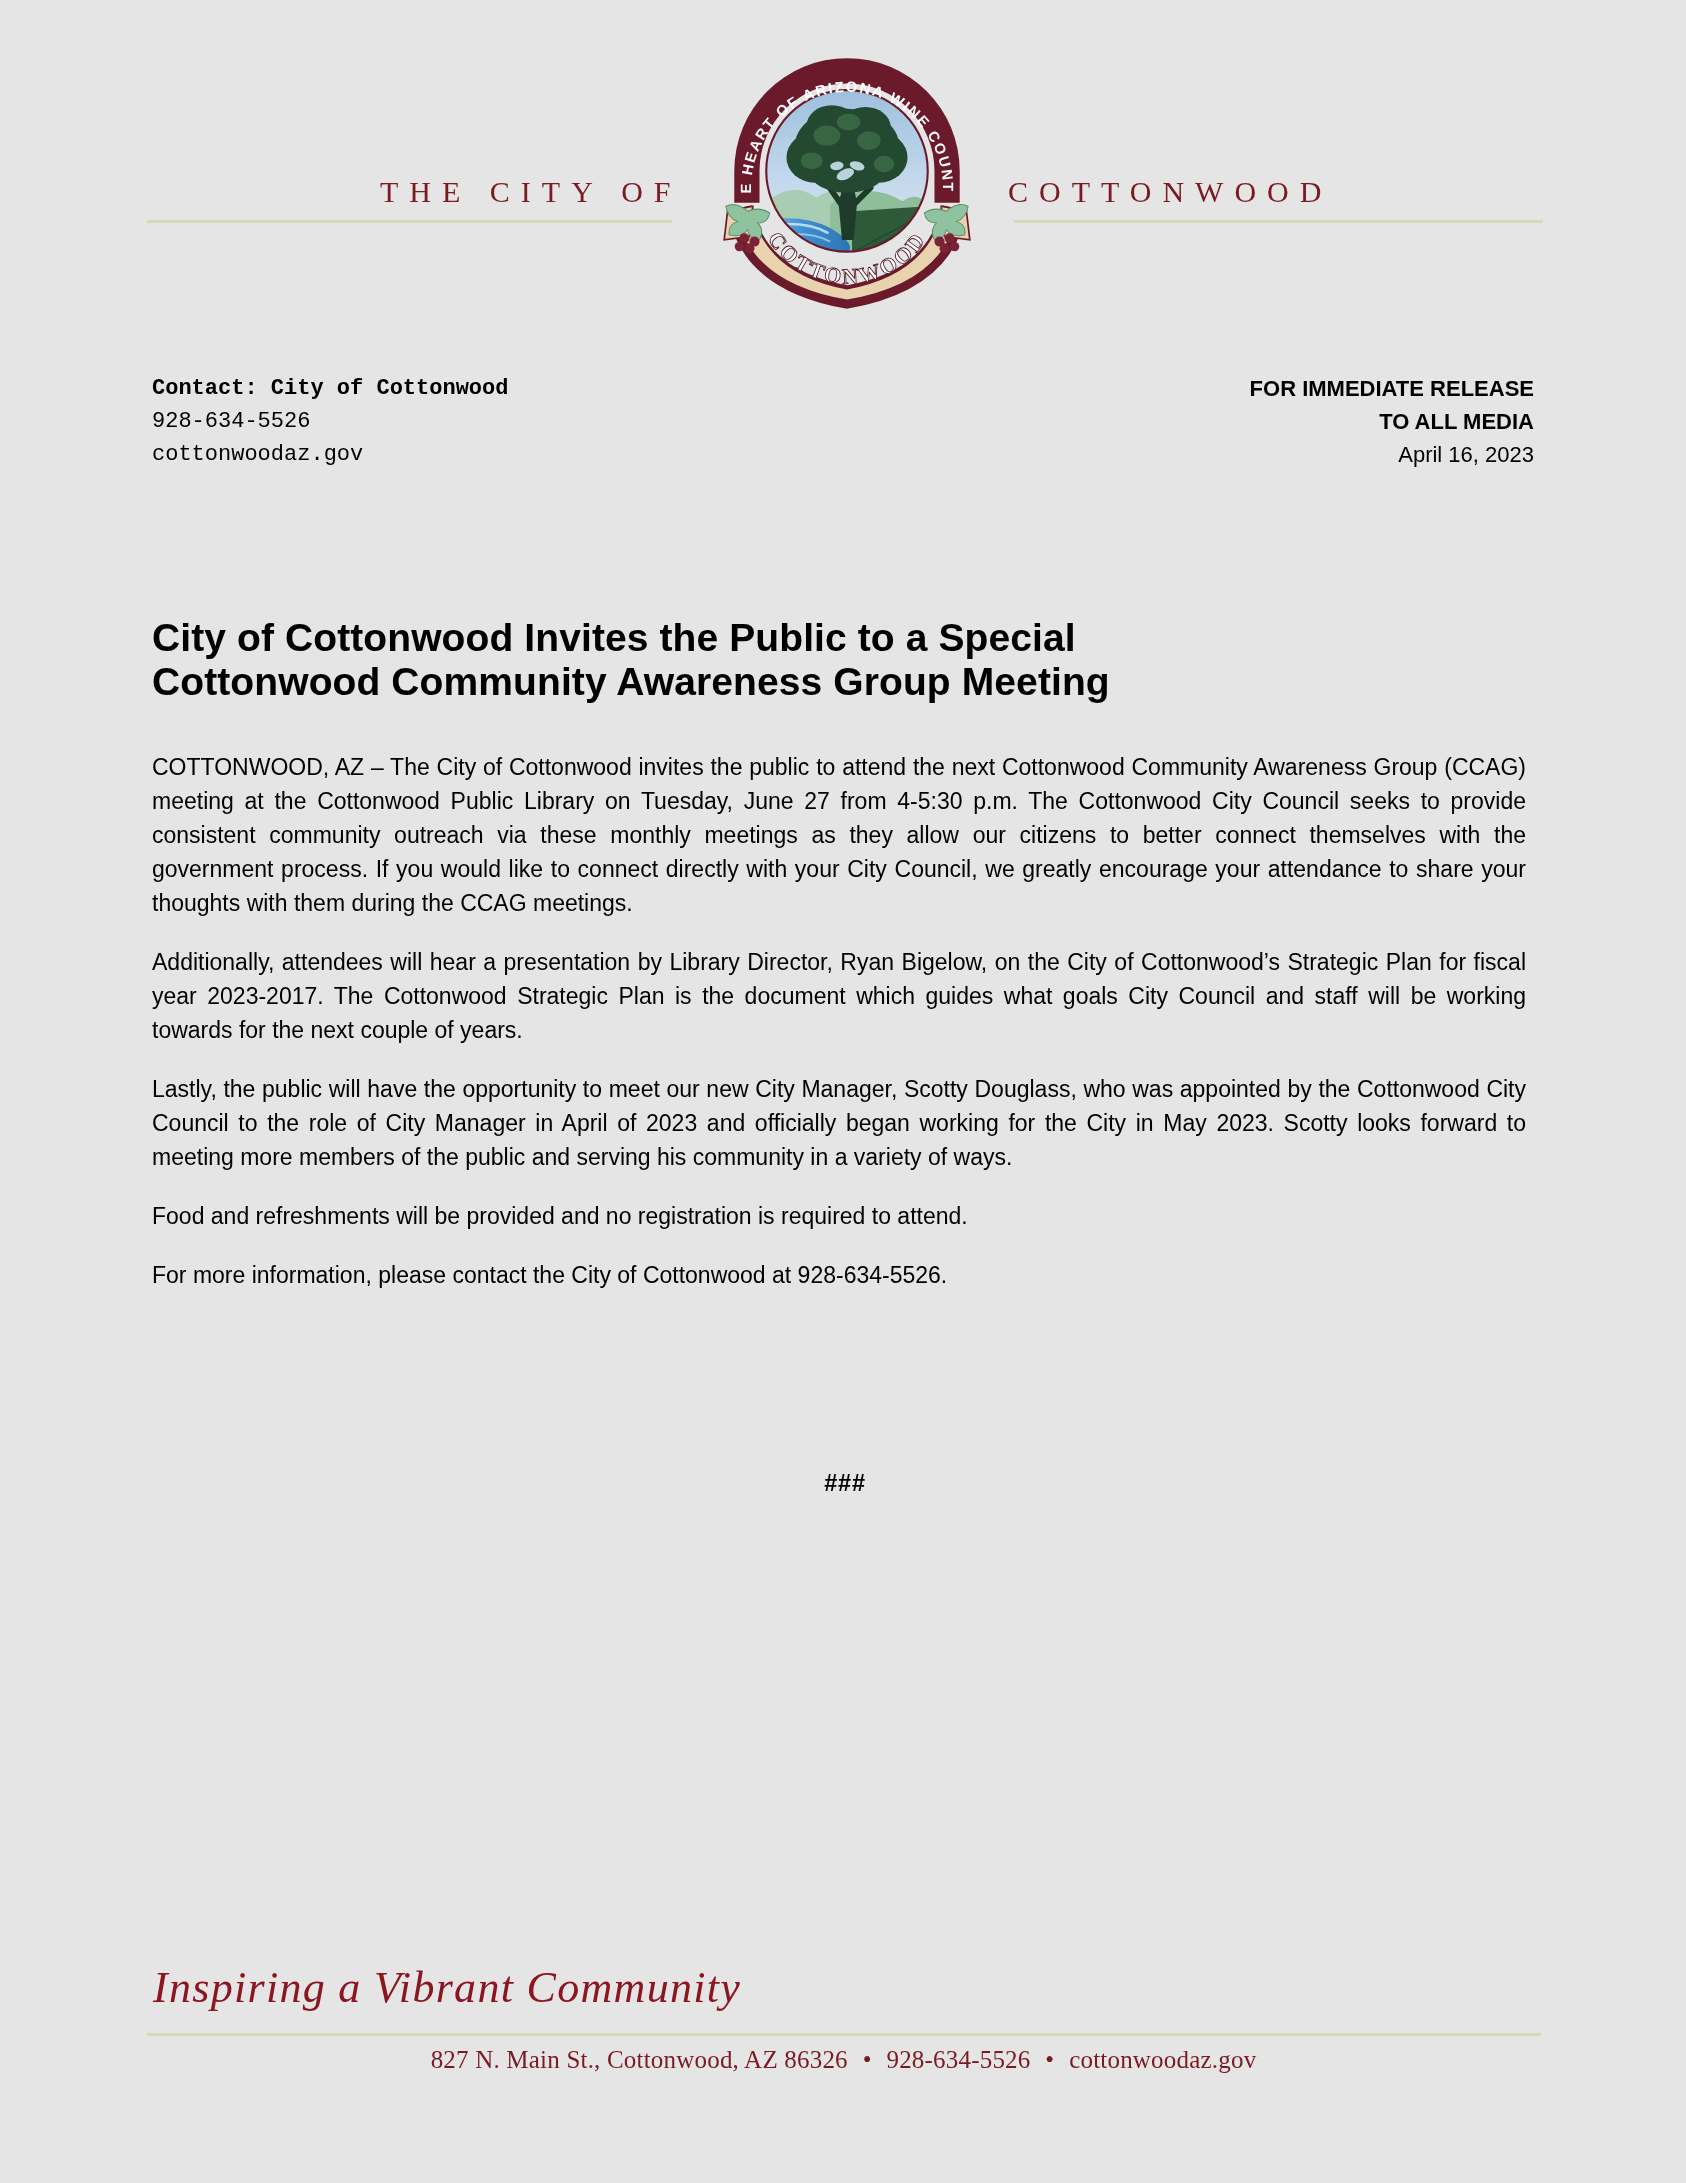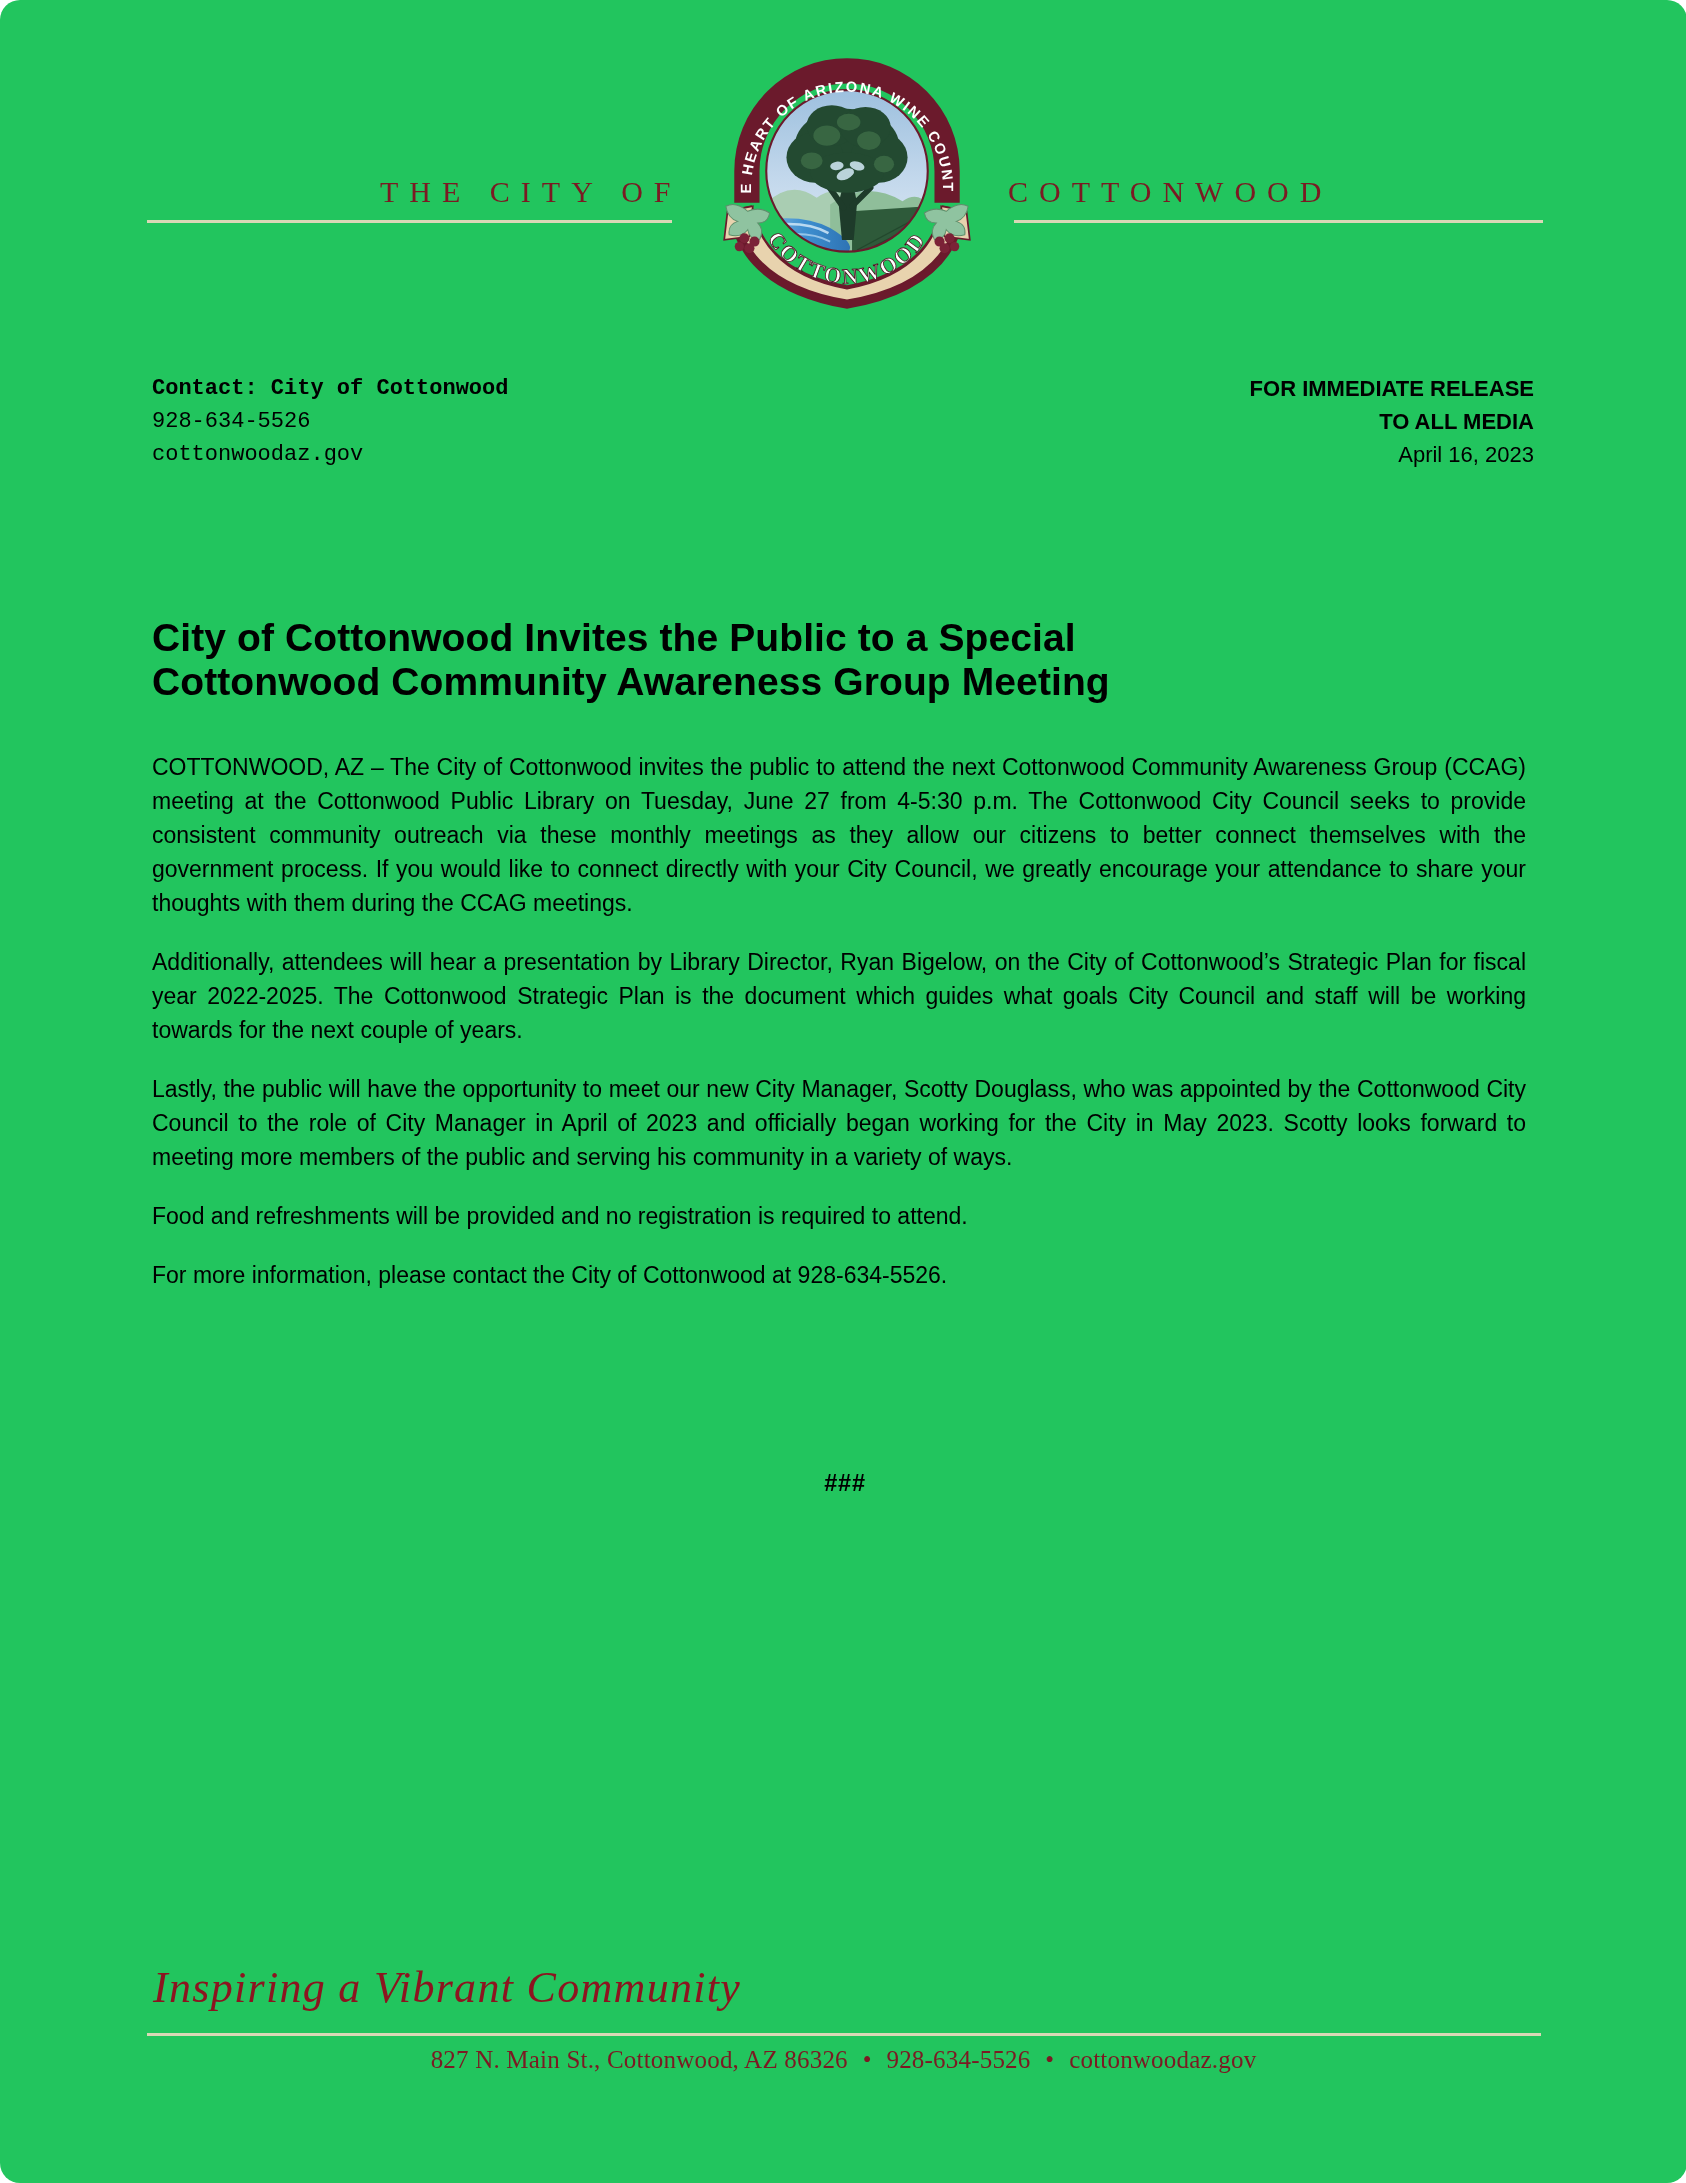--- a/index.html
+++ b/index.html
@@ -12,22 +12,21 @@
     height: 2183px;
     position: relative;
     font-family: "Liberation Sans", sans-serif;
     color: #000000;
     overflow: hidden;
   }
 
   .page {
     position: absolute;
     inset: 0;
-    background: #22c55e;
-    border-radius: 20px;
+    background: #e5e5e5;
   }
 
   
   .letterhead {
     position: absolute;
     left: 0;
     top: 0;
     width: 1687px;
     height: 336px;
   }
@@ -322,21 +321,21 @@
     <div class="line">April 16, 2023</div>
   </div>
 
   <div class="headline">
     <span class="hl-line">City of Cottonwood Invites the Public to a Special</span>
     <span class="hl-line">Cottonwood Community Awareness Group Meeting</span>
   </div>
 
   <div class="body-copy">
     <p>COTTONWOOD, AZ – The City of Cottonwood invites the public to attend the next Cottonwood Community Awareness Group (CCAG) meeting at the Cottonwood Public Library on Tuesday, June 27 from 4-5:30 p.m. The Cottonwood City Council seeks to provide consistent community outreach via these monthly meetings as they allow our citizens to better connect themselves with the government process. If you would like to connect directly with your City Council, we greatly encourage your attendance to share your thoughts with them during the CCAG meetings.</p>
-    <p>Additionally, attendees will hear a presentation by Library Director, Ryan Bigelow, on the City of Cottonwood’s Strategic Plan for fiscal year 2022-2025. The Cottonwood Strategic Plan is the document which guides what goals City Council and staff will be working towards for the next couple of years.</p>
+    <p>Additionally, attendees will hear a presentation by Library Director, Ryan Bigelow, on the City of Cottonwood’s Strategic Plan for fiscal year 2023-2017. The Cottonwood Strategic Plan is the document which guides what goals City Council and staff will be working towards for the next couple of years.</p>
     <p>Lastly, the public will have the opportunity to meet our new City Manager, Scotty Douglass, who was appointed by the Cottonwood City Council to the role of City Manager in April of 2023 and officially began working for the City in May 2023. Scotty looks forward to meeting more members of the public and serving his community in a variety of ways.</p>
     <p class="nojust">Food and refreshments will be provided and no registration is required to attend.</p>
     <p class="nojust last">For more information, please contact the City of Cottonwood at 928-634-5526.</p>
   </div>
 
   <div class="endmark">###</div>
 
   <div class="footer">
     <div class="tagline">Inspiring a Vibrant Community</div>
     <div class="footer-rule"></div>

